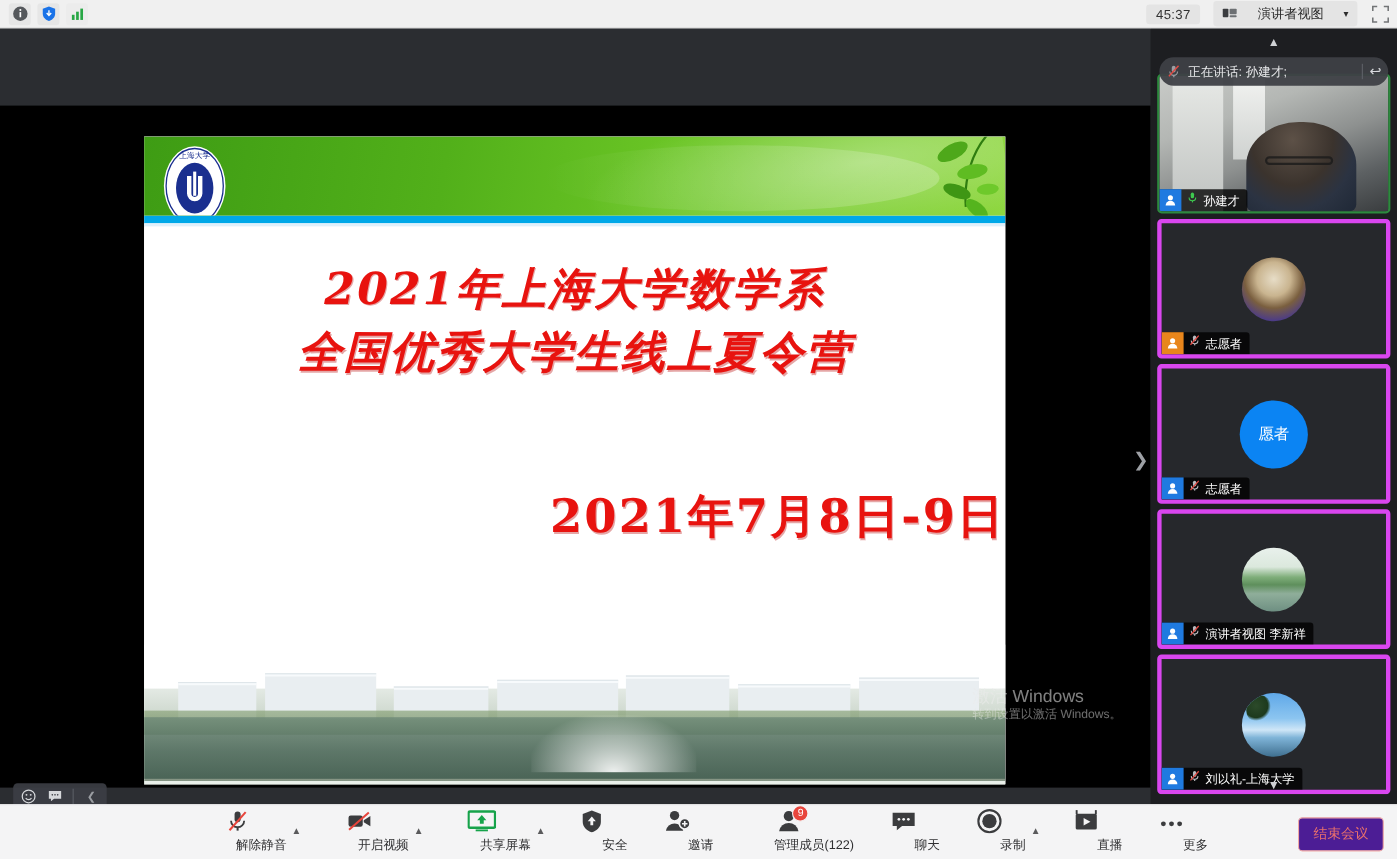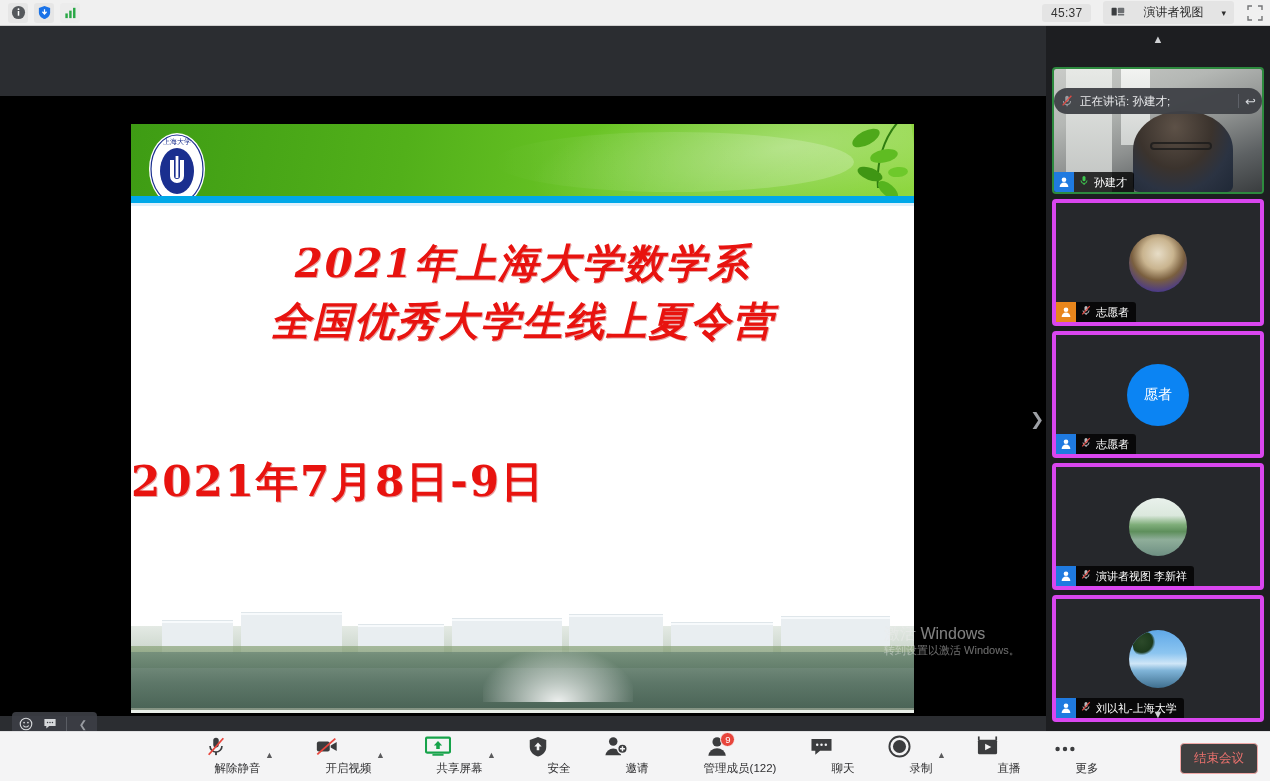--- a/index.html
+++ b/index.html
@@ -75,25 +75,24 @@
 
   .slide-body { position: relative; height: 510px; background: #fff; }
   .slide-title {
     position: absolute; left: 0; right: 0; top: 28px; text-align: center;
     color: #e8130f; font-family: "DejaVu Serif", "Liberation Serif", serif;
     font-weight: 700; font-size: 40px; line-height: 1.45;
     font-style: italic; letter-spacing: 2px;
     text-shadow: 1px 1px 0 rgba(180,0,0,.35);
   }
   .slide-date {
-    position: absolute; left: 0; right: 0; top: 236px; text-align: left;
+    position: absolute; left: 0; right: 0; top: 236px; text-align: right;
     color: #e8130f; font-family: "DejaVu Serif", "Liberation Serif", serif;
     font-weight: 700; font-size: 42px; letter-spacing: 2px;
     text-shadow: 1px 1px 0 rgba(180,0,0,.35);
-    margin-top: 12px;
   }
   
   .campus {
     position: absolute; left: 0; bottom: 0; width: 100%; height: 130px;
     background: linear-gradient(180deg,#ffffff 0%, #f3f6f4 18%, #cfd9cf 48%, #9fae9c 78%, #7d8c7c 100%);
     overflow: hidden;
   }
   .campus .sky {
     position: absolute; left:0; top:0; width:100%; height:40px; background:#fff;
   }
@@ -151,21 +150,21 @@
     background: #1d1e21;
   }
   .panel-up, .panel-down {
     height: 26px; display: flex; align-items: center; justify-content: center;
     color: #cfd1d4; font-size: 11px; cursor: pointer;
   }
   .speaking-bar {
     position: absolute; left: 8px; top: 26px; width: 208px; height: 26px;
     background: rgba(62,64,70,.95); border-radius: 13px;
     display: flex; align-items: center; gap: 6px; padding: 0 6px;
-    color: #e8e9eb; font-size: 11.5px; z-index: 5; margin-top: 36px;
+    color: #e8e9eb; font-size: 11.5px; z-index: 5;
   }
   .speaking-bar .sb-name { white-space: nowrap; overflow: hidden; }
   .speaking-bar .sb-div { width: 1px; height: 14px; background: #5e6168; margin-left: auto; }
   .speaking-bar .sb-back { color: #d8dade; font-size: 13px; }
 
   .tiles { position: absolute; left: 0; top: 36px; width: 224px; height: 660px; overflow: hidden; }
   .tile {
     position: relative; width: 212px; height: 127px; margin: 5px auto 0;
     background: #26282c; border: 4px solid #d946ef; border-radius: 4px;
     overflow: hidden;
@@ -243,21 +242,21 @@
     color: #5a5a5c; font-size: 9px; text-align: center; cursor: pointer;
   }
   .badge {
     position: absolute; top: -2px; left: 50%; margin-left: 2px;
     background: #e8453c; color: #fff; font-size: 9.5px; line-height: 14px;
     min-width: 15px; height: 15px; border-radius: 8px; text-align: center;
     padding: 0 3px; border: 1.5px solid #f4f4f5;
   }
   .endbtn {
     position: absolute; right: 12px; top: 11px;
-    border: 1px solid #f0a8a6; color: #e8706c; background: #404040;
+    border: 1px solid #f0a8a6; color: #e8706c; background: #4c1d95;
     font-size: 12.5px; padding: 6px 13px; border-radius: 4px; cursor: pointer;
   }
 </style>
 </head>
 <body>
 
 <div id="app">
 
   <div class="topbar">
     <div class="tb-left">

